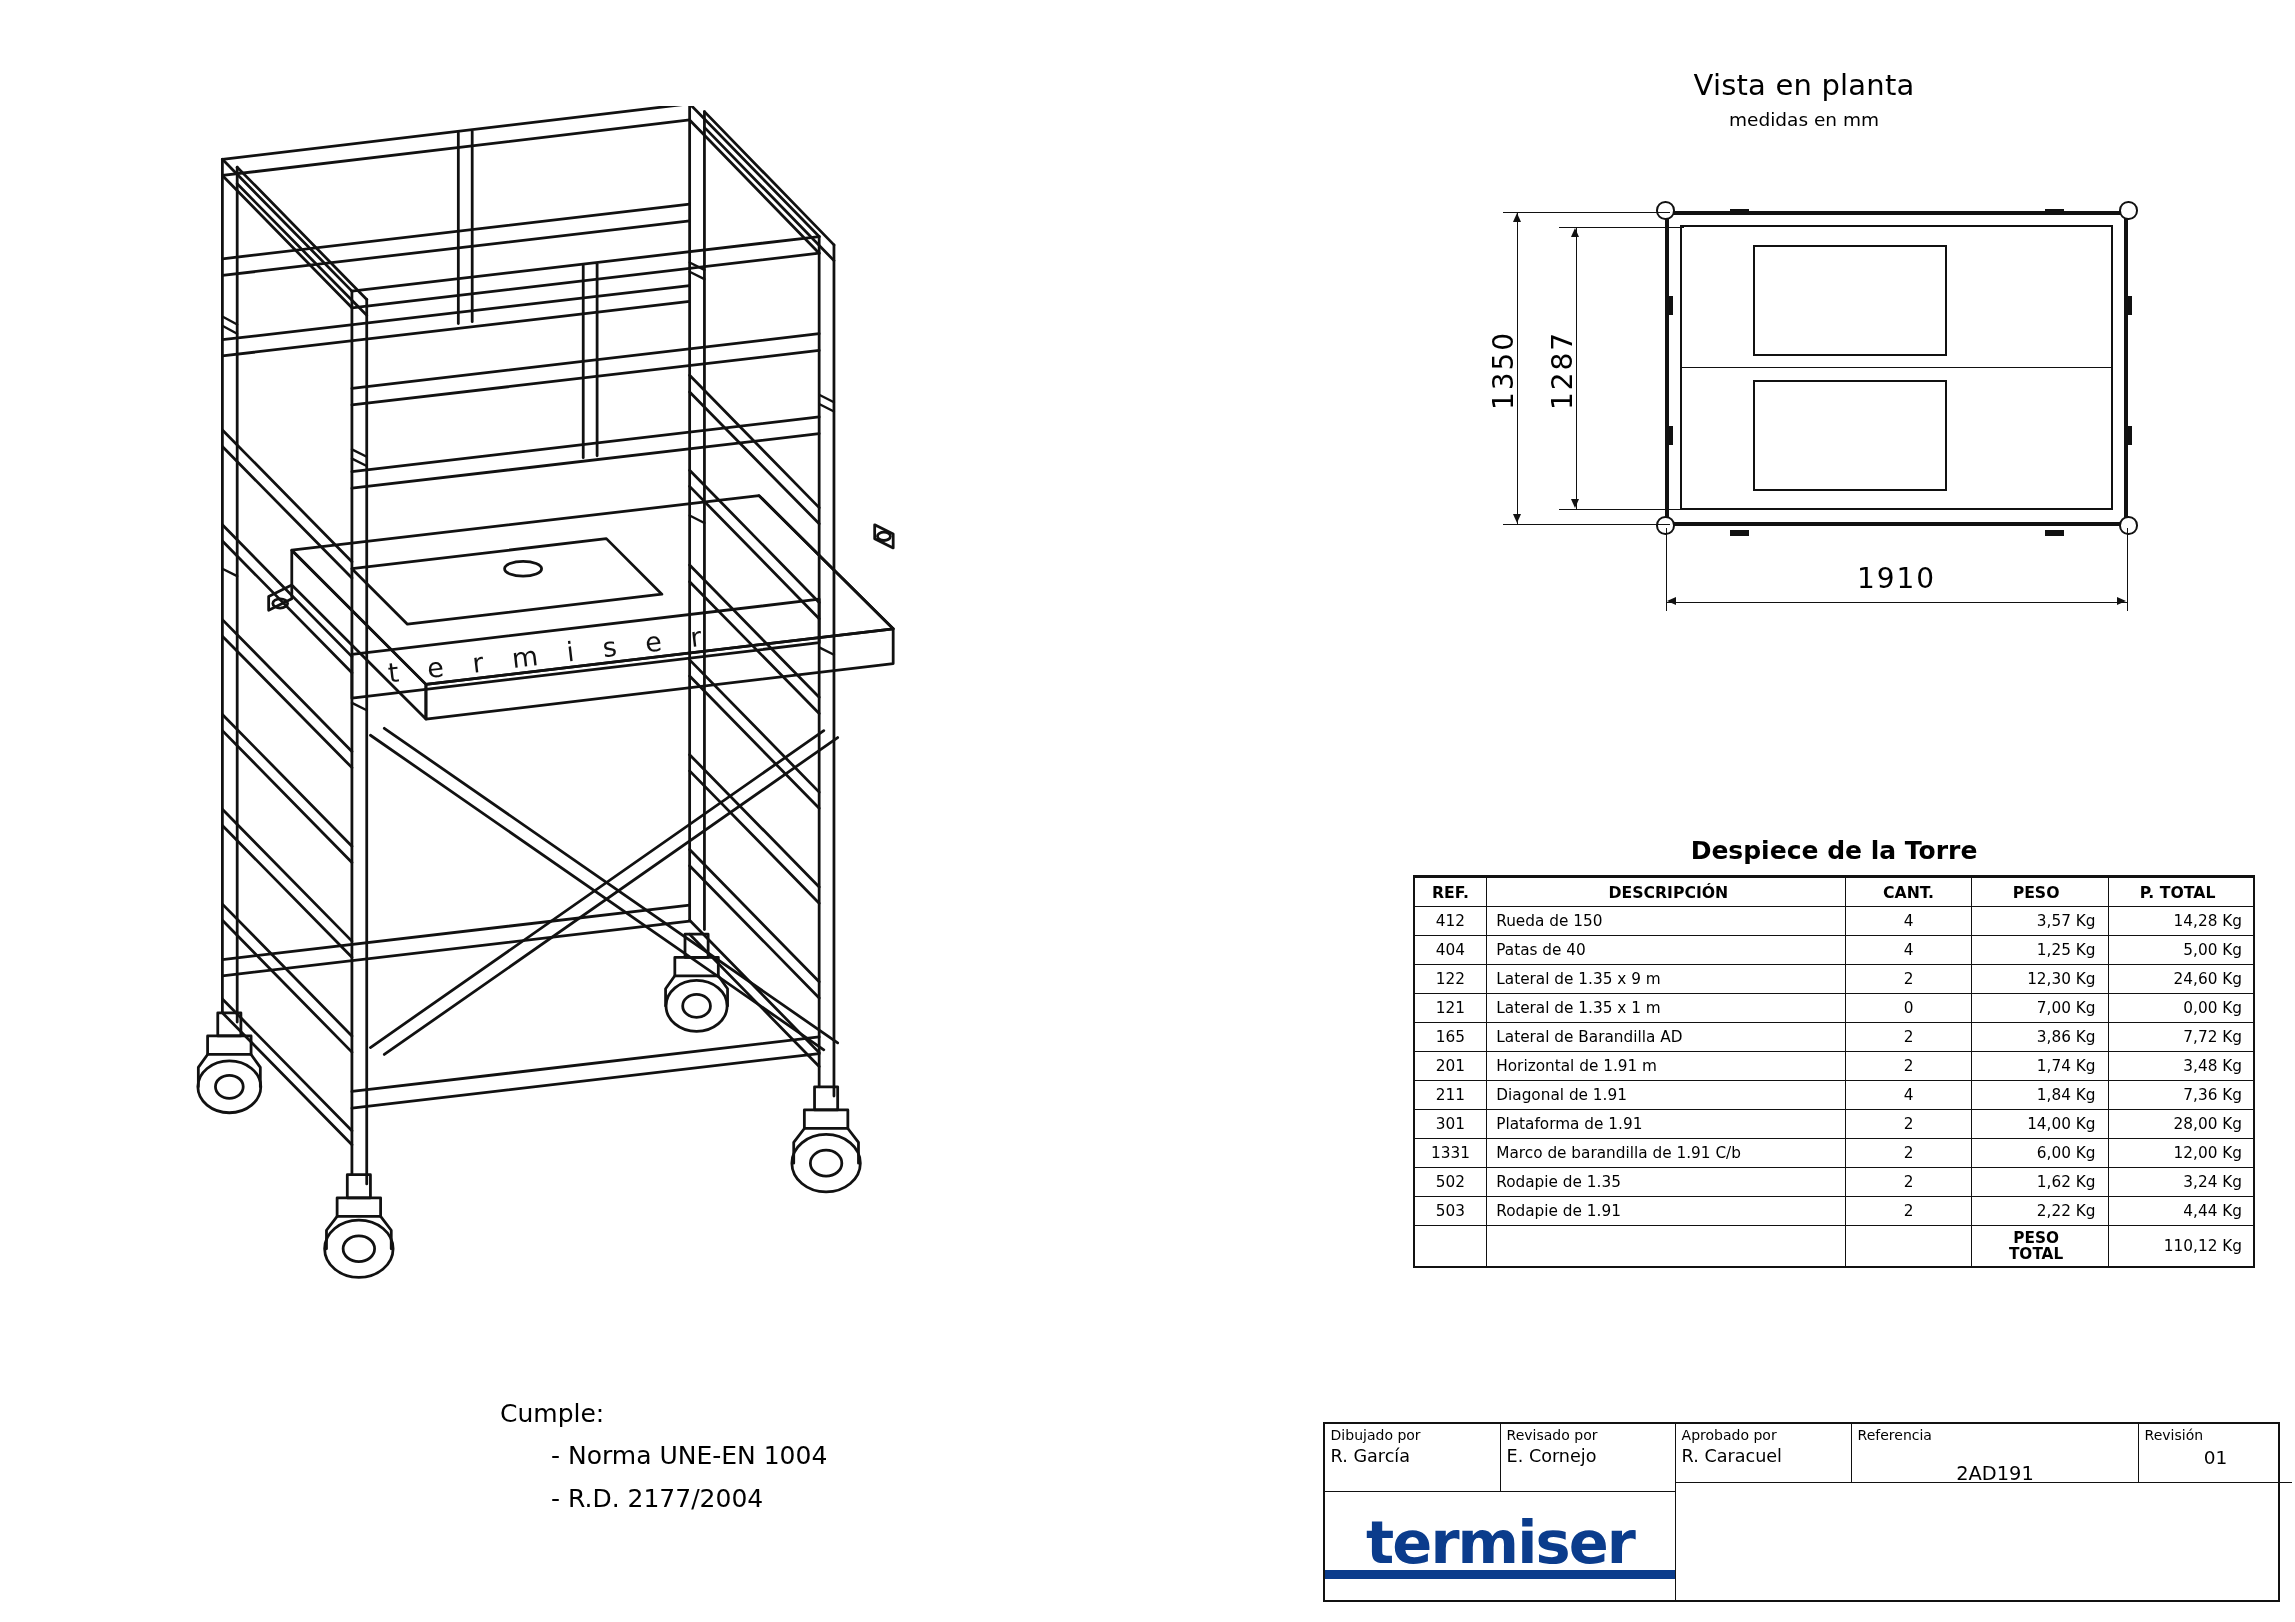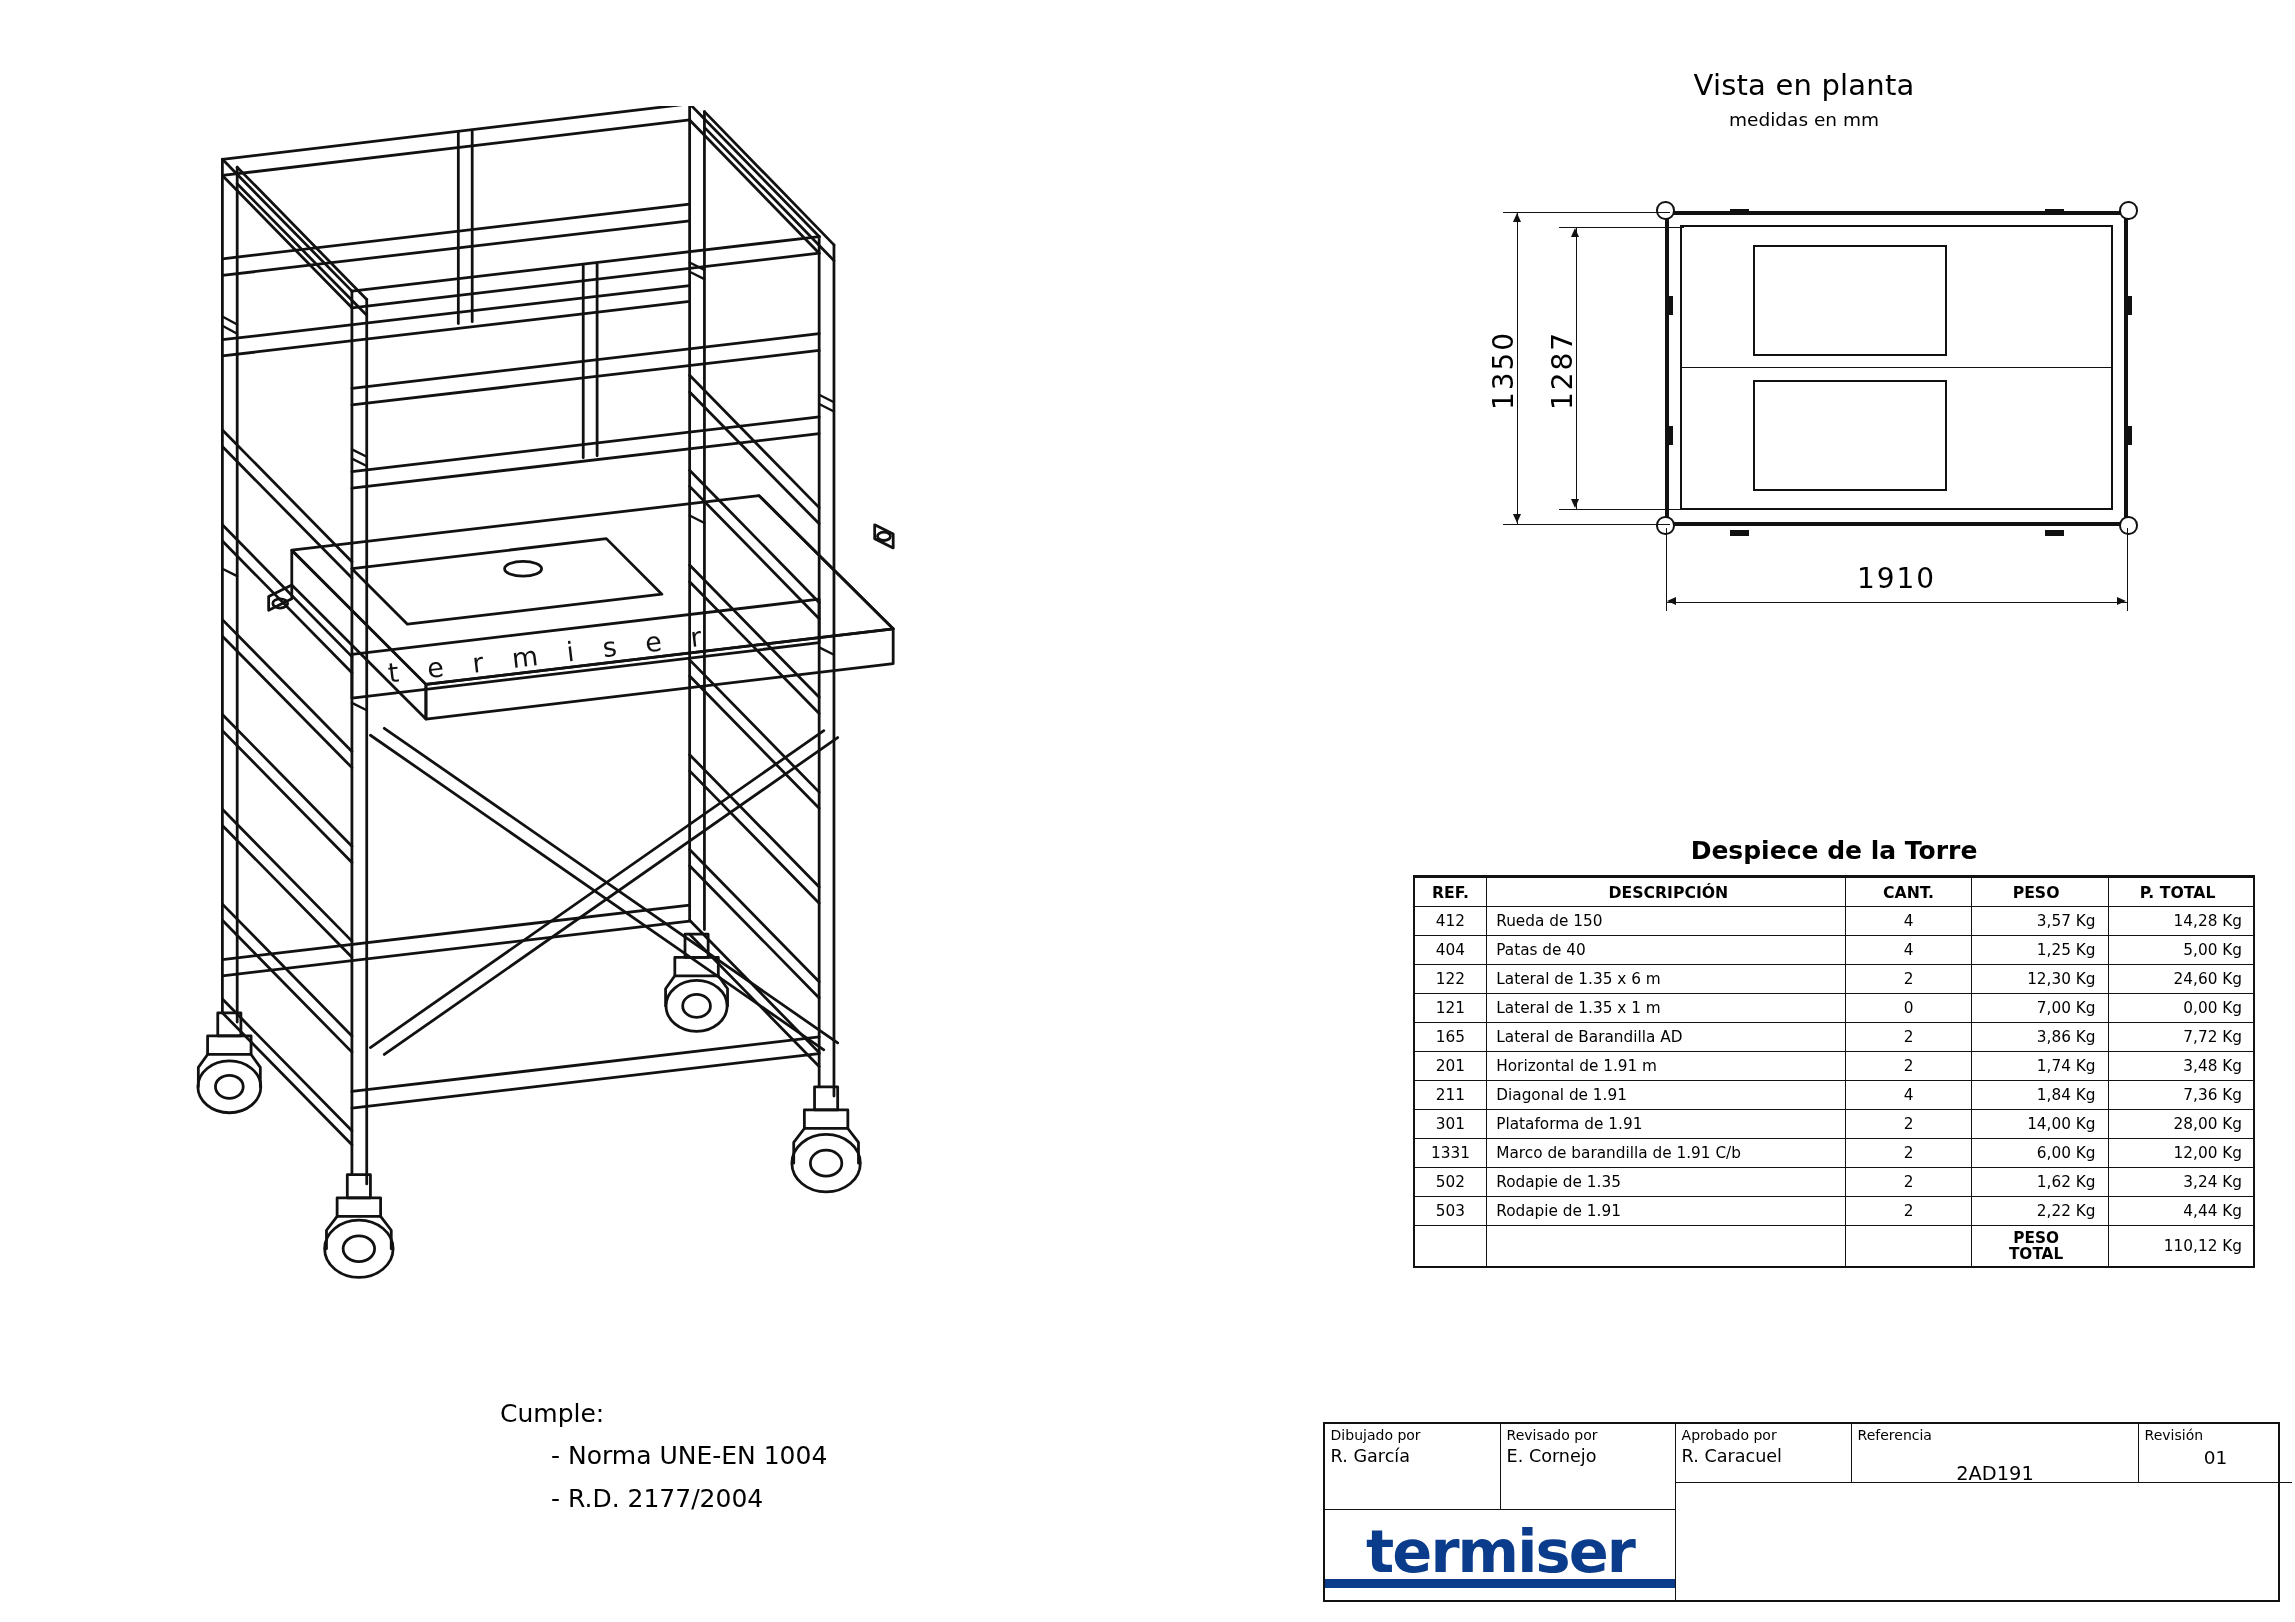--- a/index.html
+++ b/index.html
@@ -195,21 +195,21 @@
     border-right: 1.9px solid #111;
     padding: 2.8px 5.6px;
     display: flex;
     flex-direction: column;
     justify-content: flex-start;
   }
   .tb-cell:last-child { border-right: none; }
   .tb-lab { font-size: 14px; }
   .tb-val { font-size: 17.6px; margin-top: 2.8px; }
   #tb-logo-row {
-    height: 91px;
+    height: 109px;
     border-top: 1.9px solid #111;
     display: flex;
     align-items: center;
     justify-content: center;
     overflow: hidden;
   }
   #tb-right { flex: 1; display: flex; flex-direction: row; }
   .tb-right-row { display: flex; border-bottom: 1.9px solid #111; }
   .tb-right-row:last-child { border-bottom: none; }
   #tb-top-row { height: 59px; }
@@ -533,21 +533,21 @@
     </tr>
     <tr>
       <td class="col-ref">404</td>
       <td class="col-desc">Patas de 40</td>
       <td class="col-cant">4</td>
       <td class="col-peso">1,25  Kg</td>
       <td class="col-tot">5,00 Kg</td>
     </tr>
     <tr>
       <td class="col-ref">122</td>
-      <td class="col-desc">Lateral de 1.35 x 6 m</td>
+      <td class="col-desc">Lateral de 1.35 x 9 m</td>
       <td class="col-cant">2</td>
       <td class="col-peso">12,30  Kg</td>
       <td class="col-tot">24,60 Kg</td>
     </tr>
     <tr>
       <td class="col-ref">121</td>
       <td class="col-desc">Lateral de 1.35 x 1 m</td>
       <td class="col-cant">0</td>
       <td class="col-peso">7,00  Kg</td>
       <td class="col-tot">0,00 Kg</td>

